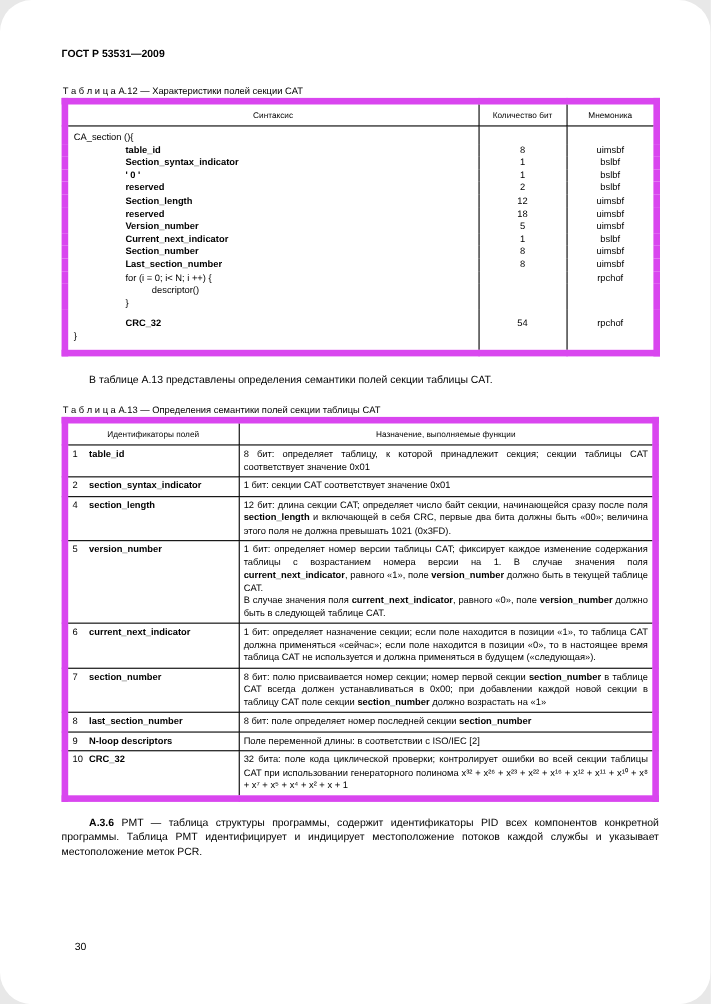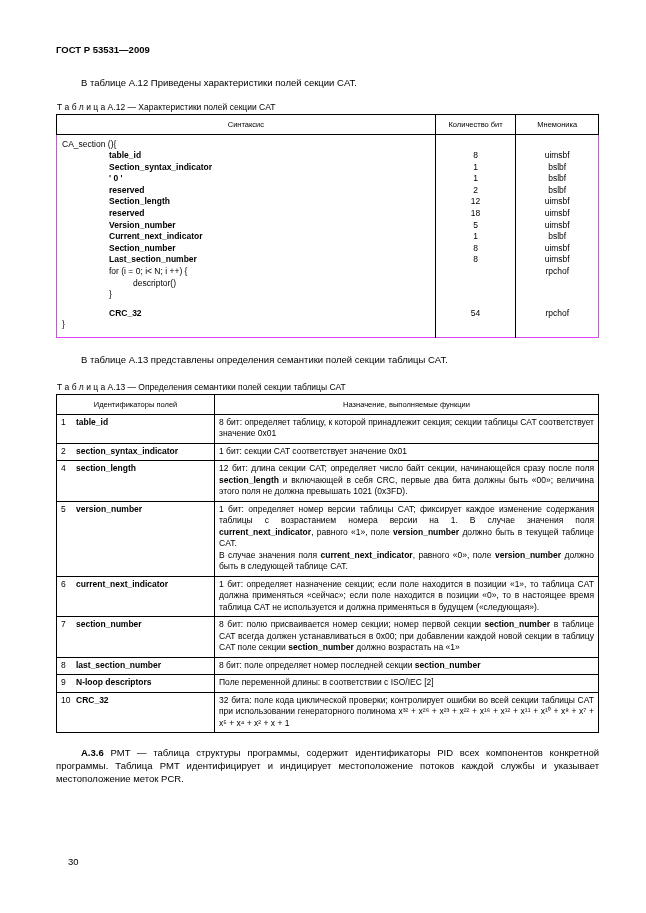--- a/index.html
+++ b/index.html
@@ -1,27 +1,27 @@
 <!DOCTYPE html>
 <html><head>
 <meta charset="utf-8">
 <style>
   * { box-sizing: border-box; }
   html, body { margin: 0; padding: 0; background: #e8e8e8; }
   body { font-family: "Liberation Sans", sans-serif; color: #000; }
   .page {
     width: 646px; height: 913px; background: #fff; margin: 0 auto;
-    padding: 44px 47px 0 56px; position: relative; overflow: hidden;
+    padding: 44px 47px 0 56px; position: relative; overflow: hidden; border-radius: 29px;
   }
   .doc-header { font-size: 9.5px; font-weight: bold; margin-bottom: 22px; }
   .para { font-size: 9.5px; line-height: 12.5px; text-indent: 25px; margin: 0 0 9px 0; }
   .caption { font-size: 8.5px; margin: 12px 0 2px 1px; }
 
   table { border-collapse: collapse; width: 100%; table-layout: fixed; }
-  .tbl { border: 1px solid #d946ef; }
+  .tbl { border: 6px solid #d946ef; }
   .tbl th {
     font-weight: normal; font-size: 7.5px; border: 1px solid #000;
     padding: 5px 2px; text-align: center; vertical-align: middle;
   }
 
   
   .a12 td { font-size: 8.5px; line-height: 11.6px; vertical-align: top; padding: 0 2px; }
   .a12 .bits, .a12 .mn { text-align: center; border-left: 1px solid #000; }
   .a12 tr.first td { padding-top: 4px; }
   .a12 tr.last td { padding-bottom: 6px; }
@@ -44,21 +44,20 @@
   .footer-para { font-size: 9.5px; line-height: 13px; text-indent: 25px; text-align: justify; margin: 13px 0 0 0; }
   .pagenum { position: absolute; left: 68px; bottom: 46px; font-size: 9.5px; }
 </style>
 </head>
 <body>
 
 <div class="page">
 
   <div class="doc-header">ГОСТ Р 53531—2009</div>
 
-  <p class="para">В таблице А.12 Приведены характеристики полей секции CAT.</p>
 
   <div class="caption">Т а б л и ц а  А.12 — Характеристики полей секции CAT</div>
 
   <table class="tbl a12">
     <colgroup>
         <col style="width:376px">
         <col style="width:80px">
         <col style="width:82px">
       </colgroup>
     <thead>

